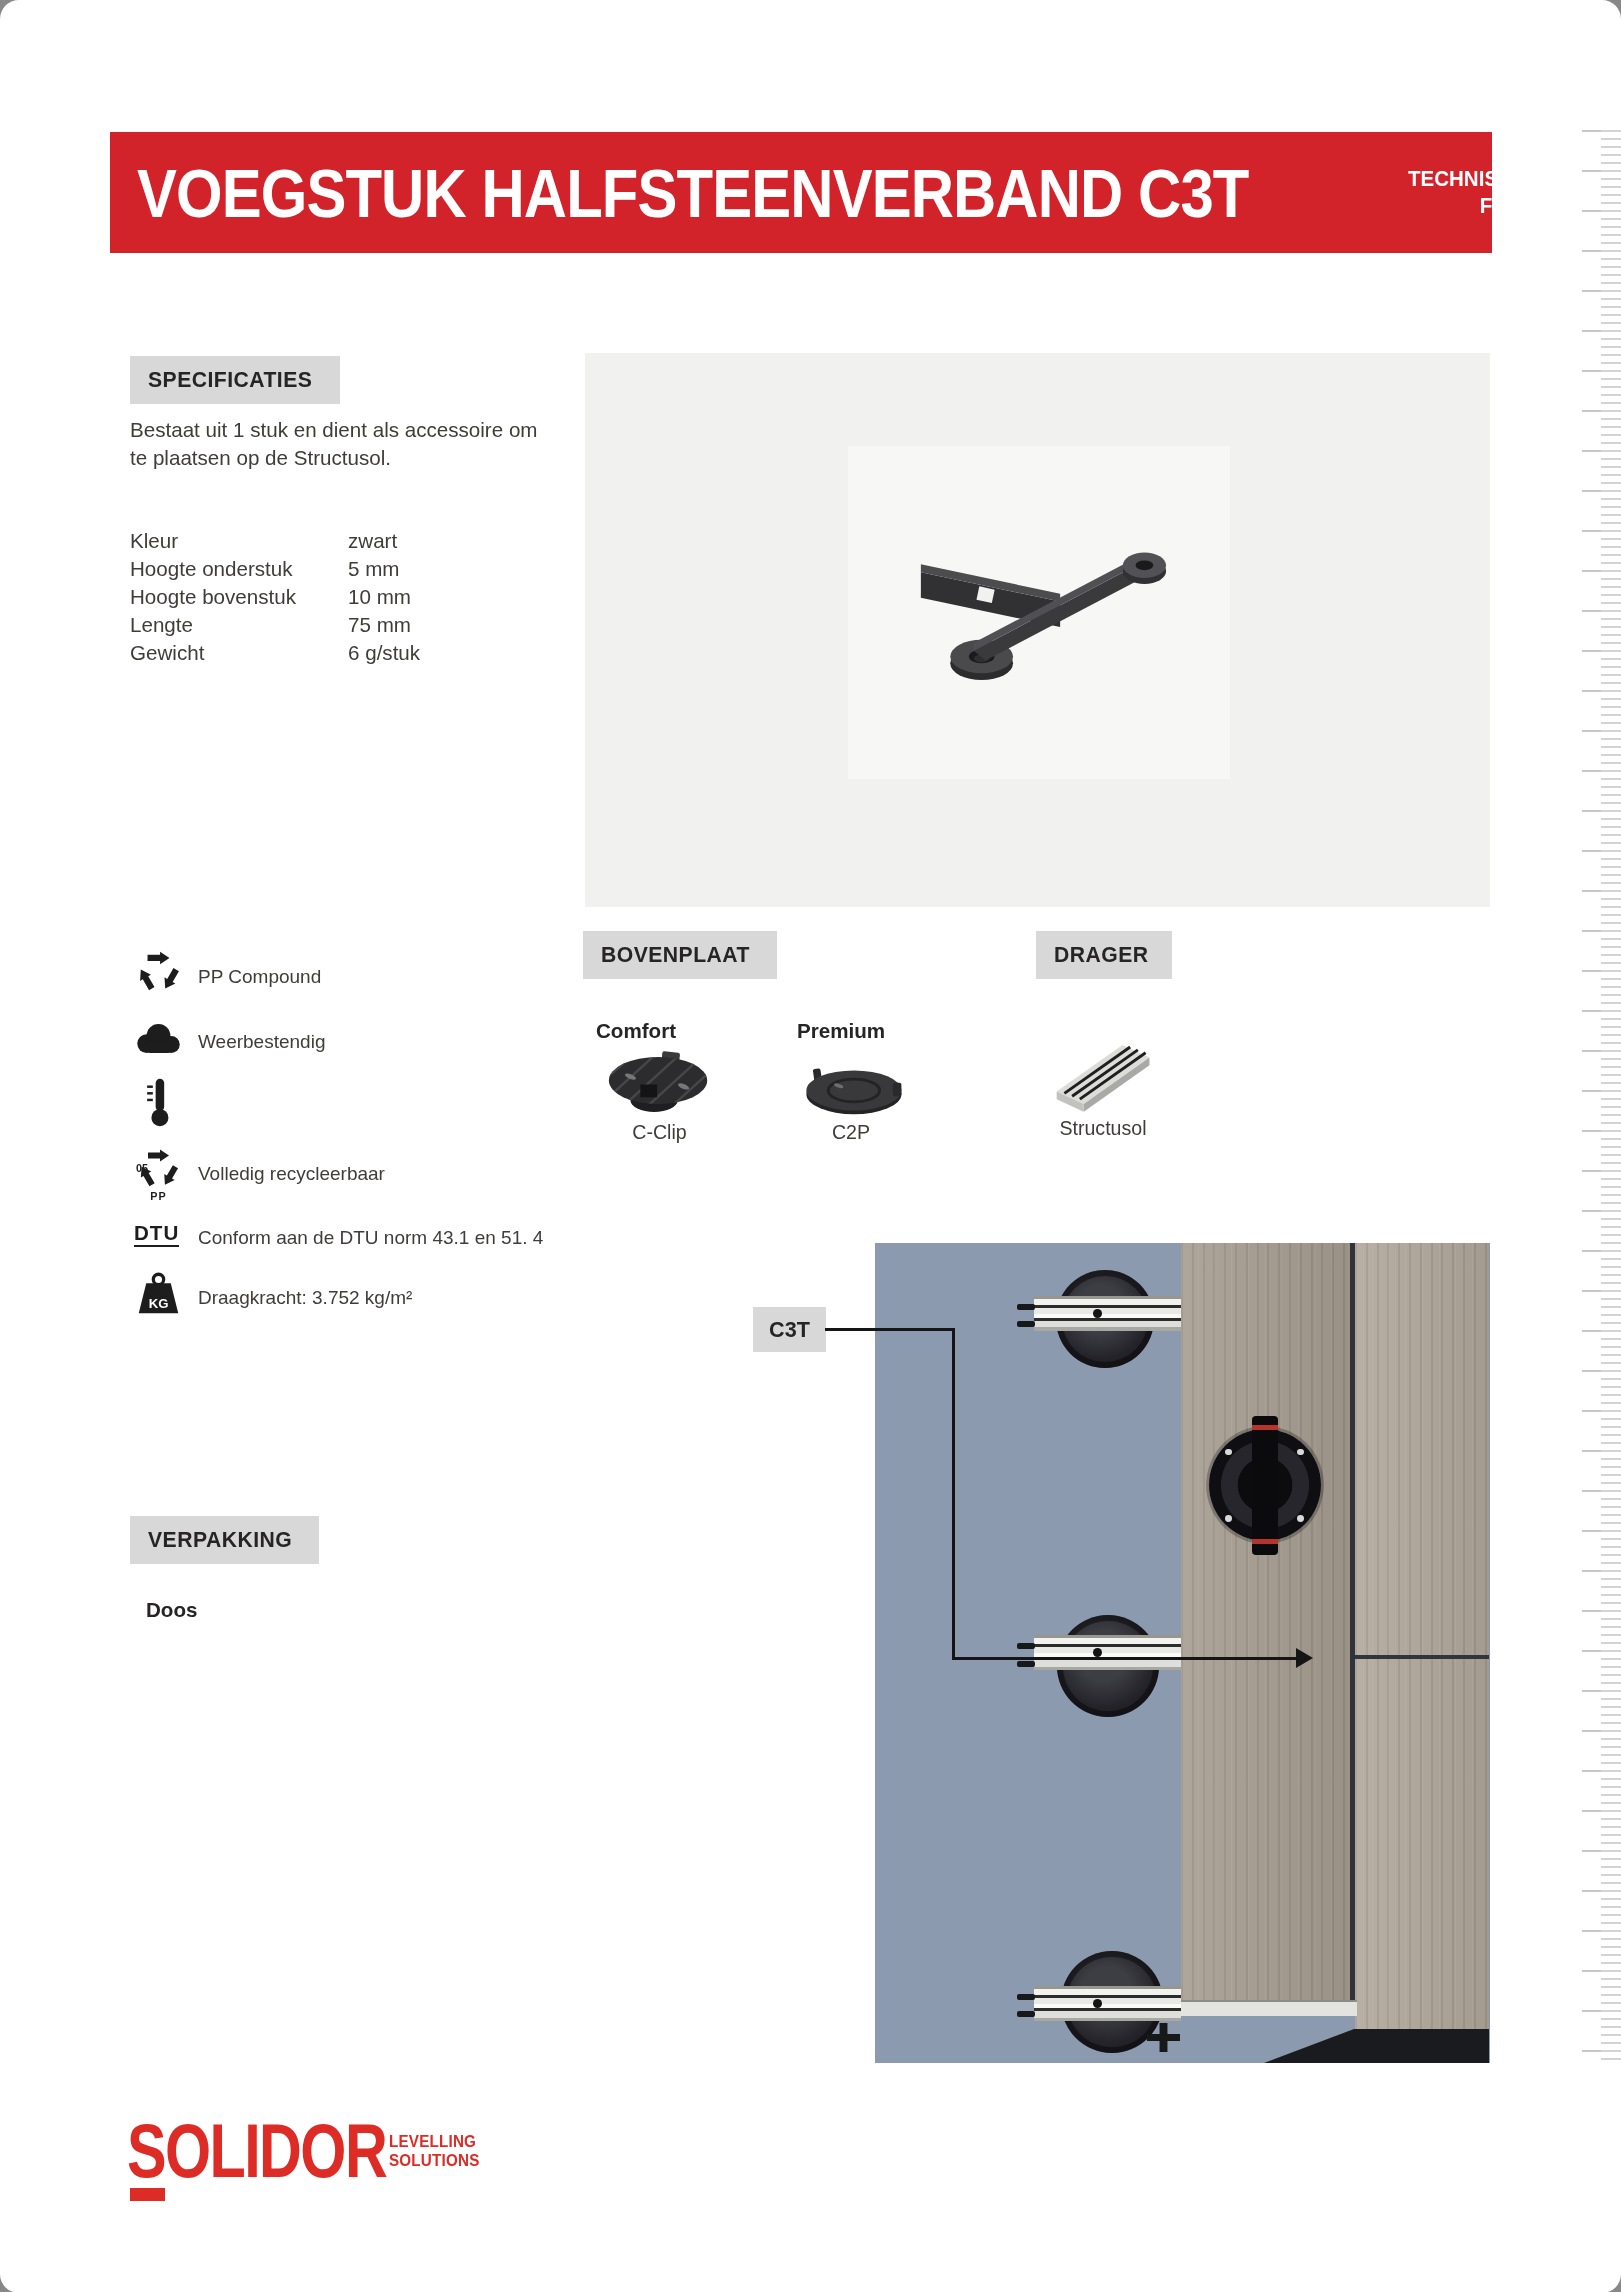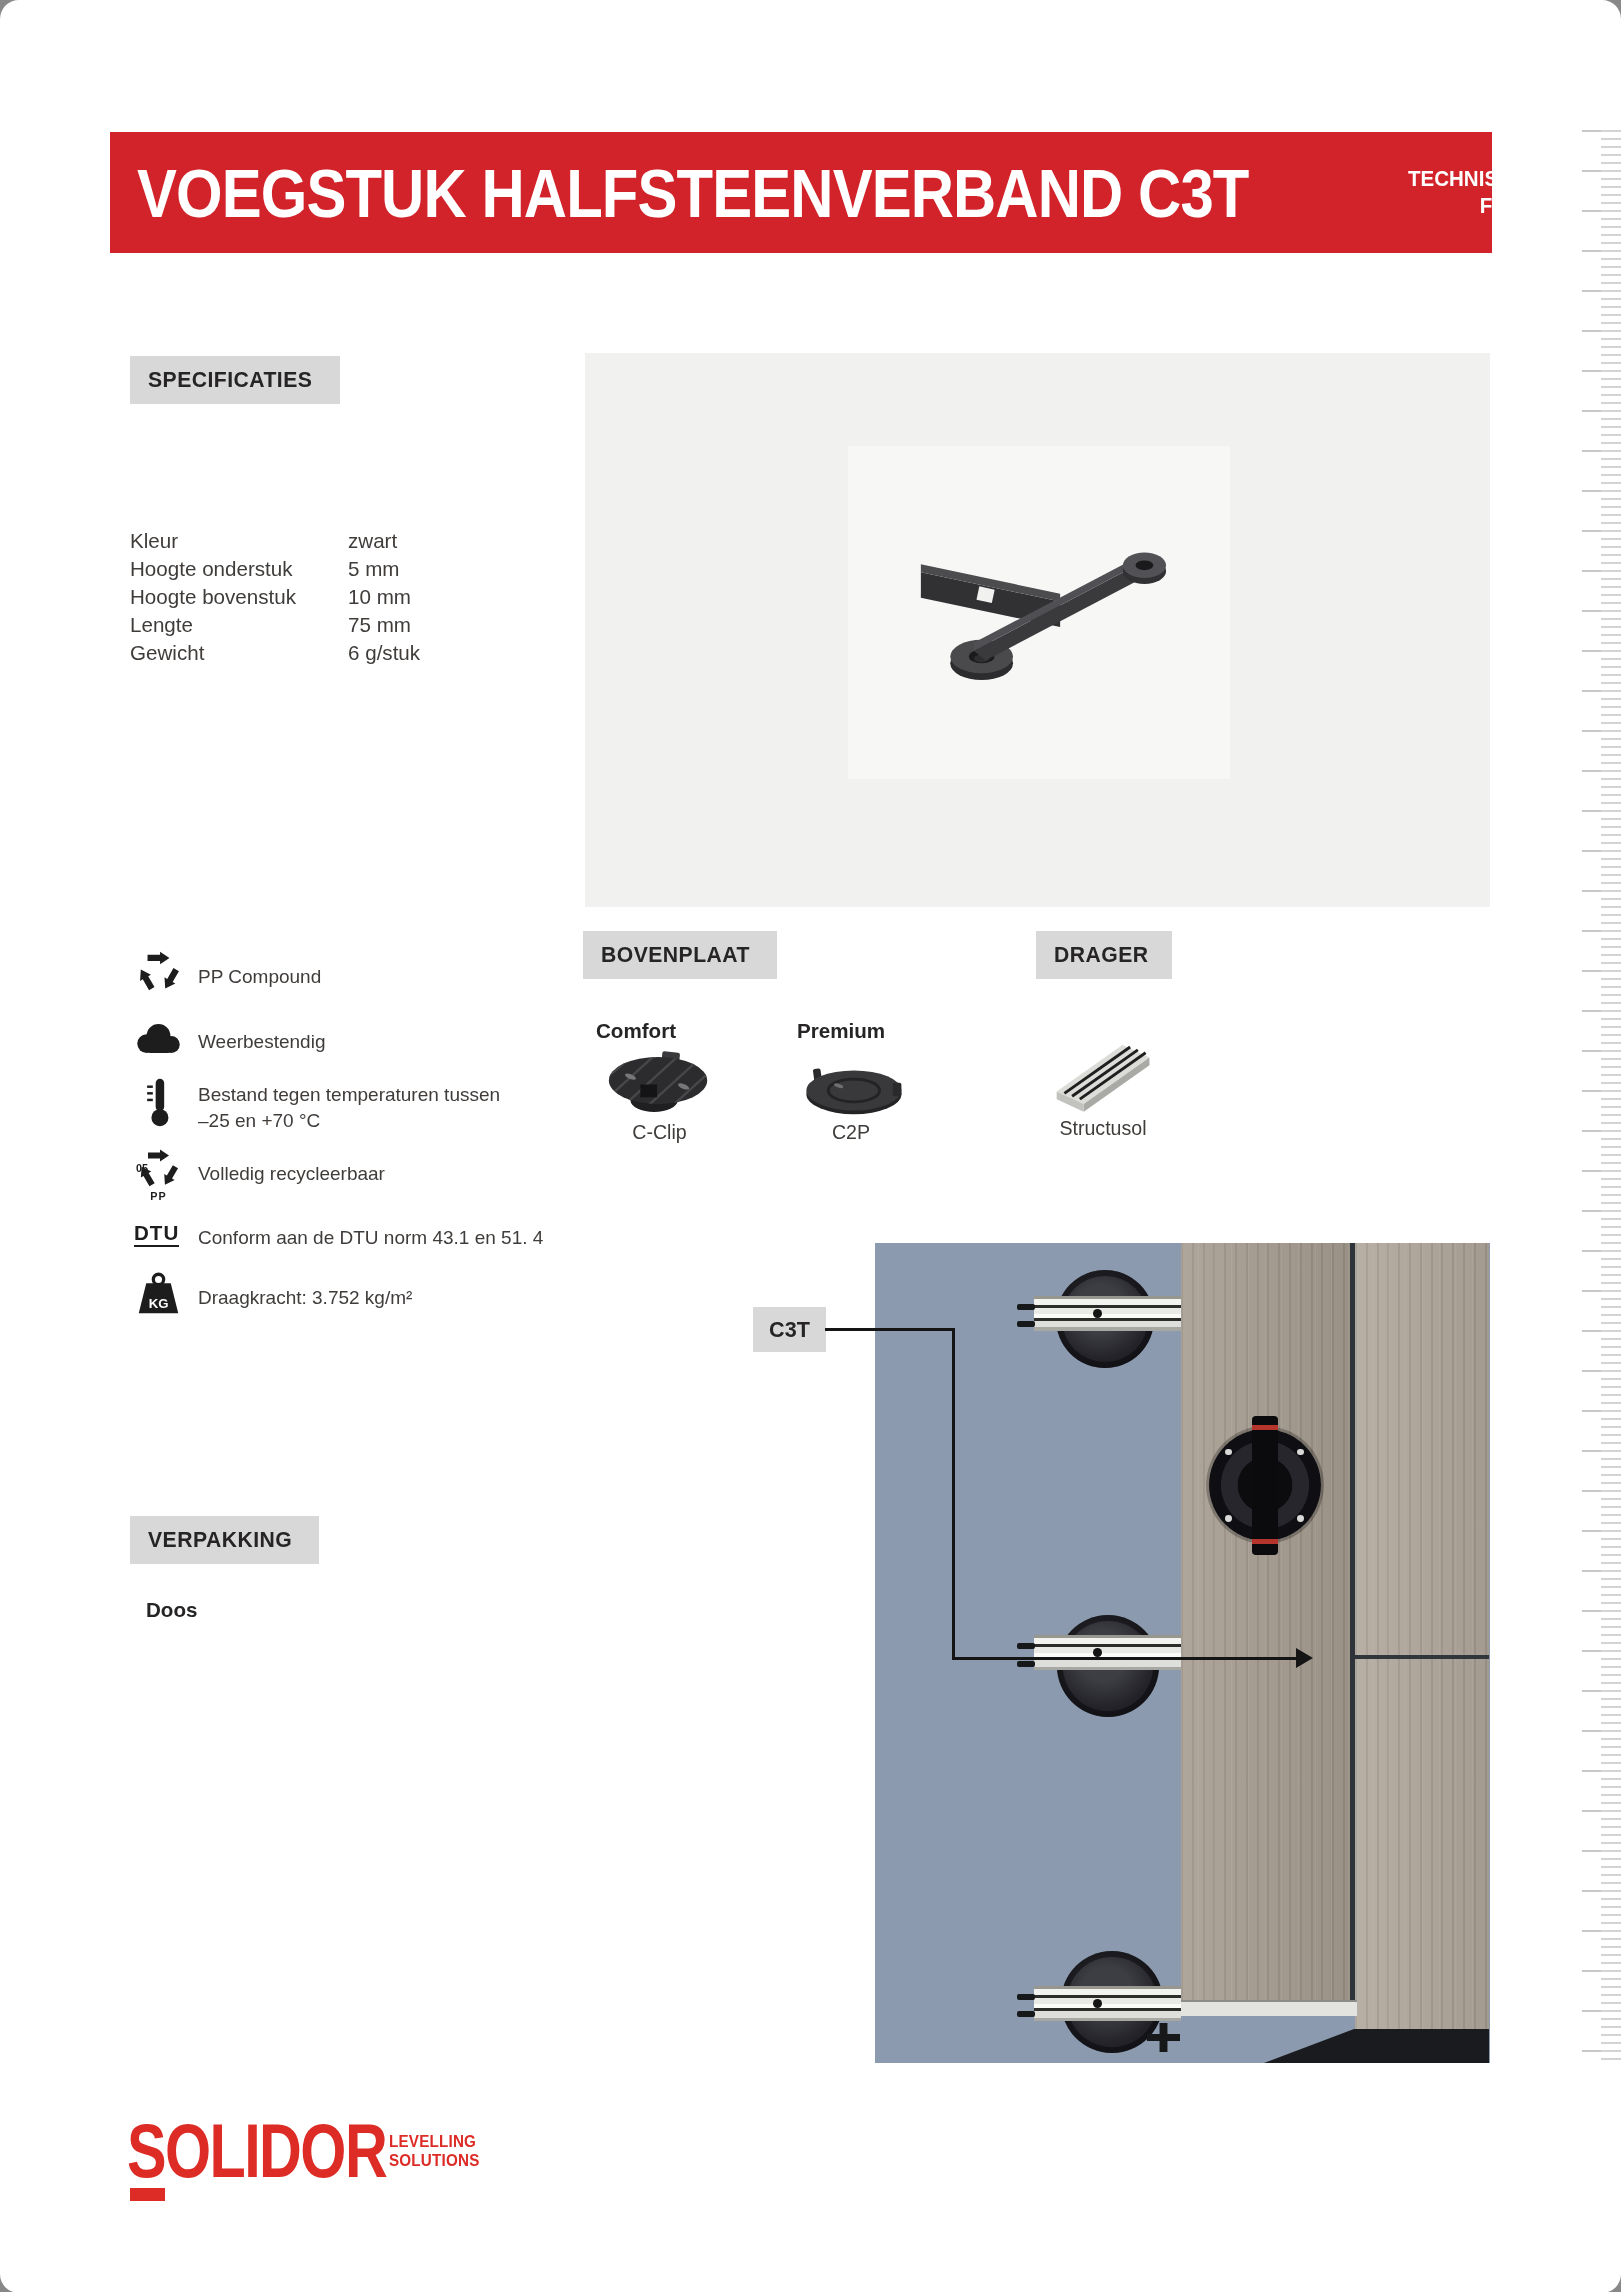--- a/index.html
+++ b/index.html
@@ -108,20 +108,24 @@
     <div class="banner-title">VOEGSTUK HALFSTEENVERBAND C3T</div>
     <div class="banner-fiche">
       <div>TECHNISCHE</div>
       <div>FICHE</div>
     </div>
   </div>
 
   <div class="abs sec-label" style="left:130px;top:356px;">
     <span>SPECIFICATIES</span>
   </div>
+  <div class="abs body-text" style="left:130px;top:416px;">
+    <div>Bestaat uit 1 stuk en dient als accessoire om</div>
+    <div>te plaatsen op de Structusol.</div>
+  </div>
   <div class="abs" style="left:130px;top:527px;width:412px;">
     <div class="kv-row">
       <div class="k">Kleur</div>
       <div>zwart</div>
     </div>
     <div class="kv-row">
       <div class="k">Hoogte onderstuk</div>
       <div>5 mm</div>
     </div>
     <div class="kv-row">
@@ -174,24 +178,20 @@
   <div class="abs feat-text" style="top:1029px;">Weerbestendig</div>
 
   <div class="abs feat-icon" style="top:1076px;">
     <svg width="29" height="53" viewBox="0 0 30 56" fill="#1d1d1d">
       <rect x="12" y="3" width="9" height="34" rx="4.5"></rect>
         <circle cx="16.5" cy="44" r="9"></circle>
       <rect x="3" y="10" width="6" height="2.6"></rect>
         <rect x="3" y="17" width="6" height="2.6"></rect>
         <rect x="3" y="24" width="6" height="2.6"></rect>
     </svg>
-  </div>
-  <div class="abs feat-text" style="top:1082px;">
-    <div>Bestand tegen temperaturen tussen</div>
-    <div>–25 en +70 °C</div>
   </div>
 
   <div class="abs feat-icon" style="top:1145px;flex-direction:column;">
     <div style="position:relative;width:45px;height:45px;">
       <svg width="45" height="45" viewBox="0 0 60 60">
           <use href="#recycle-sym"></use>
         </svg>
       <div style="position:absolute;left:0;top:16.7px;width:45px;text-align:left;font-size:10.8px;font-weight:bold;color:#1d1d1d;">05</div>
     </div>
     <div class="pp-under">PP</div>

